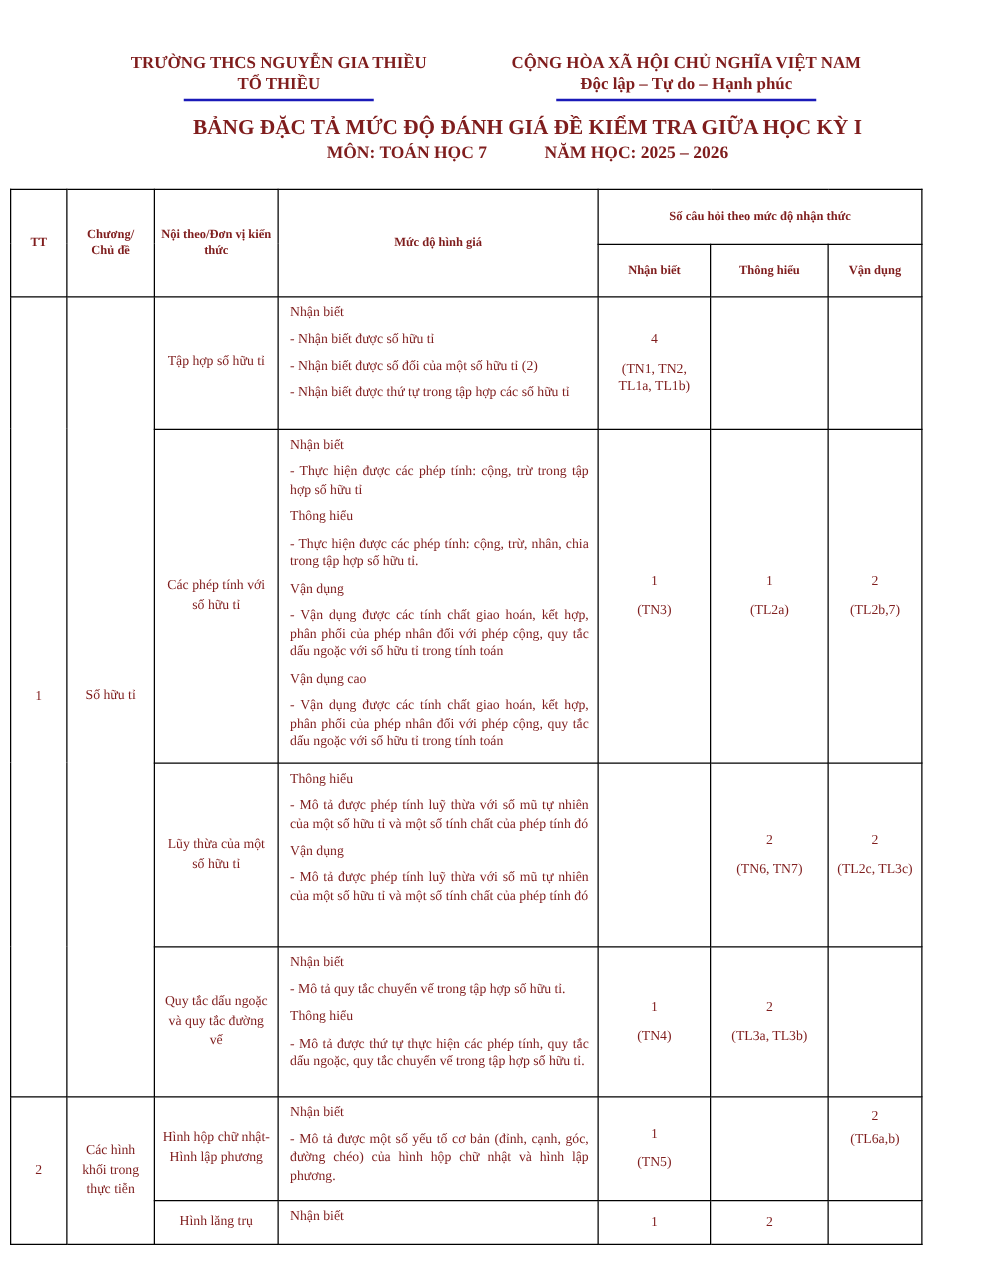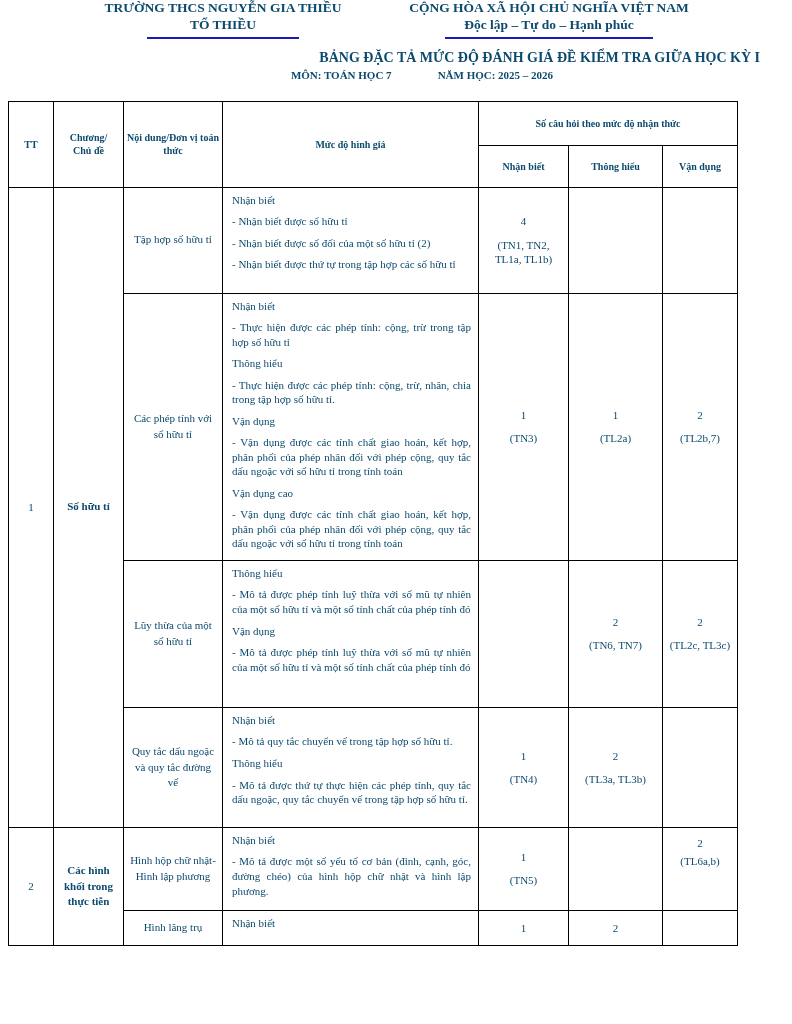--- a/index.html
+++ b/index.html
@@ -1,56 +1,57 @@
 <!DOCTYPE html>
 <html lang="vi"><head>
 <meta charset="utf-8">
 <style>
   html, body { margin: 0; padding: 0; background: #fff; }
   .page {
-    width: 760px; height: 1024px; background: #fff; color: #0c4a6e;
+    width: 760px; height: 1024px; background: #fff; color: #7f1d1d;
     font-family: "Liberation Serif", "DejaVu Serif", serif;
     position: relative; overflow: hidden; box-sizing: border-box;
+    padding-top: 42px;
   }
   
   .org-row { display: flex; padding: 0 50px 0 58px; }
   .org { text-align: center; font-weight: bold; font-size: 13.5px; line-height: 1.25; }
   .org-left { width: 330px; }
   .org-right { flex: 1; }
   .rule {
     height: 0; border-bottom: 2px solid #1a1ab8; margin: 3px auto 0;
   }
   .rule-left { width: 152px; }
   .rule-right { width: 208px; }
   .doc-title {
-    margin-top: 11px; padding-left: 84px; text-align: right;
-    font-weight: bold; font-size: 14px;
+    margin-top: 11px; padding-left: 84px; text-align: center;
+    font-weight: bold; font-size: 17px;
   }
   .doc-subtitle {
     margin-top: 3px; padding-left: 84px; text-align: center;
-    font-weight: bold; font-size: 11px;
+    font-weight: bold; font-size: 14px;
   }
   .doc-subtitle .gap { display: inline-block; width: 46px; }
   
   table.spec {
     border-collapse: collapse; table-layout: fixed;
     width: 729px; margin: 20px 0 0 8px;
     font-size: 11px;
   }
   .spec th, .spec td {
     border: 1px solid #000; box-sizing: border-box;
     vertical-align: middle; overflow: hidden;
   }
   .spec th {
     font-weight: bold; text-align: center; font-size: 10px;
     padding: 2px 3px; line-height: 1.3;
   }
   th.pre { white-space: pre-line; }
   td.c-tt { text-align: center; padding: 2px; }
-  td.c-topic { text-align: center; font-weight: bold; padding: 2px 4px; line-height: 1.45; }
+  td.c-topic { text-align: center; font-weight: normal; padding: 2px 4px; line-height: 1.45; }
   td.c-content { text-align: center; padding: 2px 6px; line-height: 1.45; }
   td.c-crit { vertical-align: top; padding: 5px 7px 2px 9px; }
   td.c-crit p { margin: 0 0 7px 0; line-height: 1.32; }
   td.c-crit p.item { text-align: justify; text-justify: inter-word; }
   td.c-num { text-align: center; padding: 2px 4px; line-height: 1.3; }
   td.c-num .codes { margin-top: 9px; }
 </style>
 </head>
 <body>
 
@@ -82,21 +83,21 @@
       <col style="width:256px">
         <col style="width:90px">
         <col style="width:94px">
         <col style="width:75px">
     </colgroup>
     <thead>
       <tr style="height:44px">
         <th rowspan="2">TT</th>
         <th rowspan="2" class="pre">Chương/
 Chủ đề</th>
-        <th rowspan="2">Nội dung/Đơn vị toán thức</th>
+        <th rowspan="2">Nội theo/Đơn vị kiến thức</th>
         <th rowspan="2">Mức độ hình giá</th>
         <th colspan="3">Số câu hỏi theo mức độ nhận thức</th>
       </tr>
       <tr style="height:42px">
         <th>Nhận biết</th>
         <th>Thông hiểu</th>
         <th>Vận dụng</th>
       </tr>
     </thead>
     <tbody>

